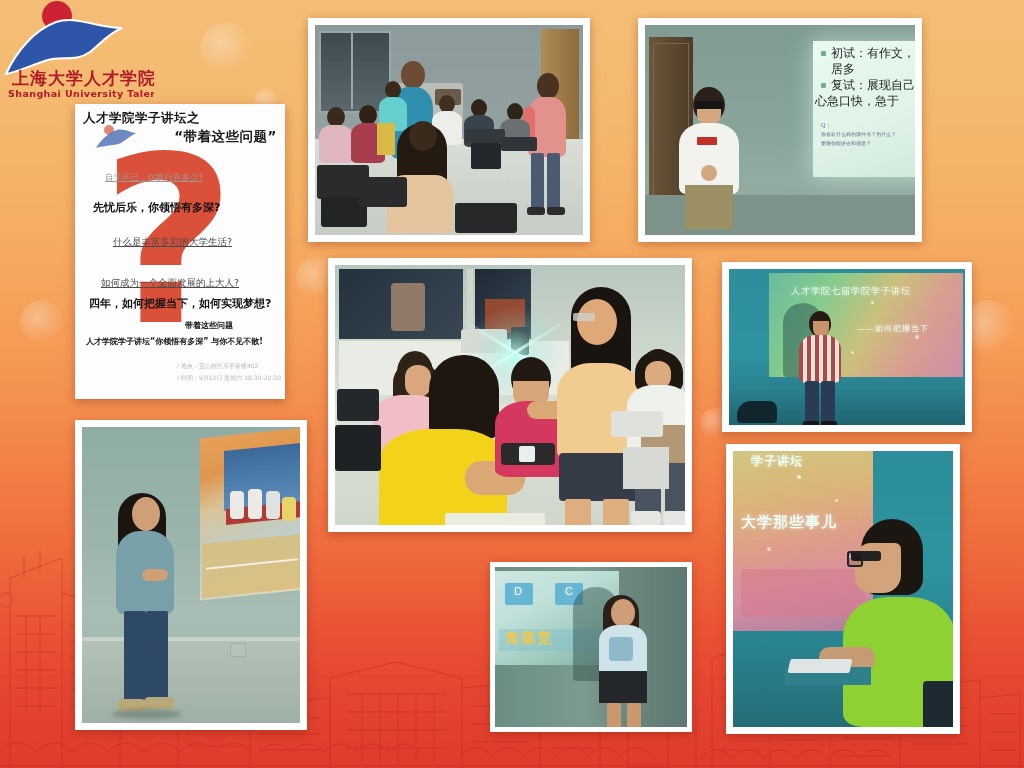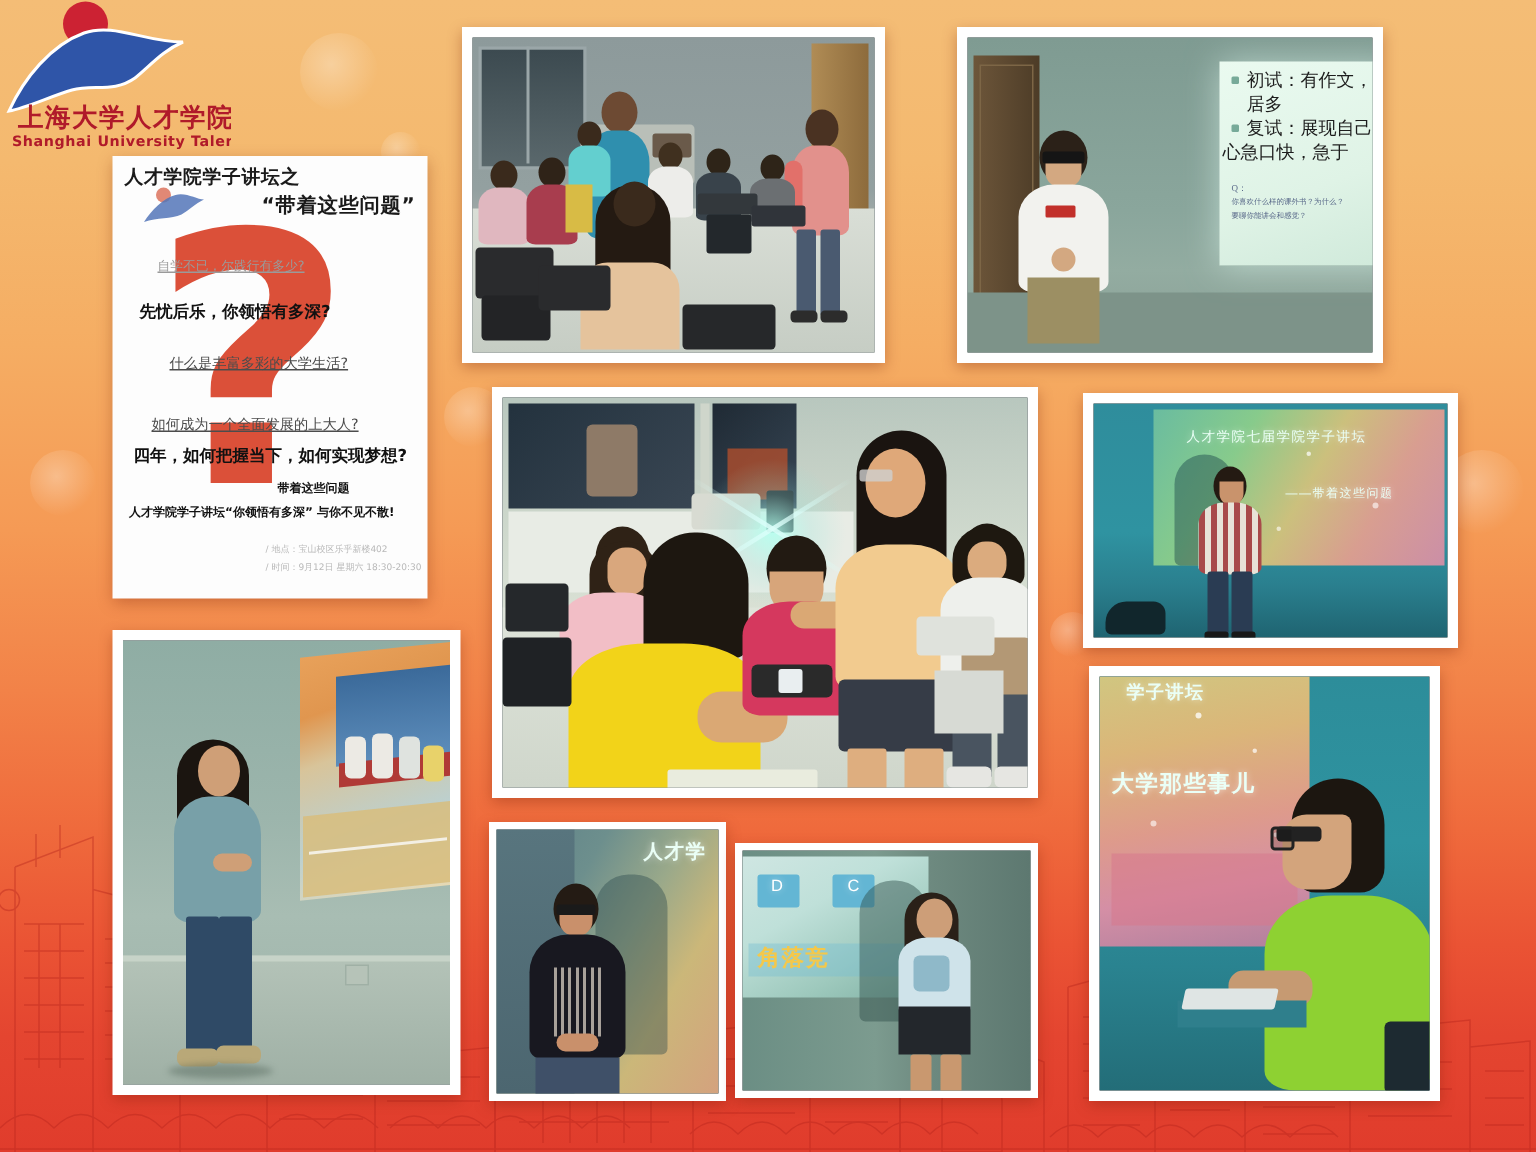--- a/index.html
+++ b/index.html
@@ -403,21 +403,21 @@
       <div class="scene">
         <div class="wall" style="background:linear-gradient(to bottom,#2f8d9c 0%,#2f93a1 55%,#2a7f8e 78%,#1f6471 100%);"></div>
 
         <div style="left:40px;top:4px;width:194px;height:104px;background:linear-gradient(120deg,#6fc0a0 0%,#8fd08a 28%,#d9c47a 52%,#e79f8f 74%,#d98fa8 100%);opacity:0.92;"></div>
 
         <div style="left:92px;top:46px;width:4px;height:4px;background:#fff;border-radius:50%;opacity:.7;"></div>
         <div style="left:142px;top:32px;width:3px;height:3px;background:#fff;border-radius:50%;opacity:.7;"></div>
         <div style="left:186px;top:66px;width:4px;height:4px;background:#fff;border-radius:50%;opacity:.6;"></div>
         <div style="left:122px;top:82px;width:3px;height:3px;background:#fff;border-radius:50%;opacity:.6;"></div>
         <div class="screen-text" style="left:62px;top:16px;font-size:9px;">人才学院七届学院学子讲坛</div>
-        <div class="screen-text" style="left:128px;top:54px;font-size:8px;">——带着这些问题</div>
+        <div class="screen-text" style="left:128px;top:54px;font-size:8px;">——如何把握当下</div>
 
         <div style="left:54px;top:34px;width:40px;height:74px;background:rgba(20,60,70,0.42);border-radius:20px 20px 4px 4px;"></div>
 
         <div class="person-head" style="left:80px;top:42px;width:22px;height:26px;background:#241a12;"></div>
         <div style="left:84px;top:52px;width:16px;height:16px;background:#c9936c;border-radius:0 0 8px 8px;"></div>
         <div class="person-body" style="left:70px;top:66px;width:42px;height:48px;background:repeating-linear-gradient(90deg,#a84a4a 0 4px,#e8e3d8 4px 8px);"></div>
         <div class="leg" style="left:76px;top:112px;width:14px;height:44px;background:#2a3c53;"></div>
         <div class="leg" style="left:92px;top:112px;width:14px;height:44px;background:#2a3c53;"></div>
         <div style="left:74px;top:152px;width:16px;height:6px;background:#181818;border-radius:2px;"></div>
         <div style="left:92px;top:152px;width:16px;height:6px;background:#181818;border-radius:2px;"></div>
@@ -453,39 +453,20 @@
         <div style="left:60px;top:142px;width:26px;height:12px;background:#cf9f77;border-radius:6px;"></div>
         <div class="leg" style="left:42px;top:184px;width:22px;height:92px;background:#2f4a66;"></div>
         <div class="leg" style="left:64px;top:184px;width:22px;height:92px;background:#2f4a66;"></div>
         <div style="left:36px;top:272px;width:28px;height:12px;background:#b9a878;border-radius:5px;"></div>
         <div style="left:62px;top:270px;width:30px;height:12px;background:#b9a878;border-radius:5px;"></div>
         <div style="left:30px;top:282px;width:70px;height:10px;background:rgba(60,80,70,0.35);border-radius:50%;filter:blur(2px);"></div>
       </div>
     </div>
   </div>
 
-  <div class="photo p-thin" style="left:326px;top:548px;width:158px;height:186px;">
-    <div class="inner">
-      <div class="scene">
-        <div class="wall" style="background:linear-gradient(120deg,#5d8088 0%,#6d8f8d 30%,#9aa98a 52%,#cbb779 72%,#d4a27e 100%);"></div>
-        <div style="left:0;top:0;width:52px;height:100%;background:linear-gradient(to bottom,#58757e,#4c6670);"></div>
-        <div class="screen-text" style="right:8px;top:6px;font-size:13px;font-weight:bold;">人才学</div>
-
-        <div style="left:66px;top:30px;width:48px;height:120px;background:rgba(40,70,75,0.40);border-radius:22px 22px 4px 4px;"></div>
-
-        <div class="person-head" style="left:38px;top:36px;width:30px;height:34px;background:#241b14;"></div>
-        <div style="left:40px;top:50px;width:26px;height:7px;background:#1a1a1a;border-radius:2px;"></div>
-        <div style="left:42px;top:57px;width:22px;height:14px;background:#c9906b;border-radius:0 0 10px 10px;"></div>
-        <div class="person-body" style="left:22px;top:70px;width:64px;height:84px;background:#181820;"></div>
-        <div style="left:38px;top:92px;width:34px;height:46px;background:repeating-linear-gradient(90deg,#ccc3b8 0 2px,#181820 2px 5px);opacity:.8;"></div>
-        <div style="left:40px;top:136px;width:28px;height:12px;background:#c9906b;border-radius:6px;"></div>
-        <div style="left:26px;top:152px;width:56px;height:32px;background:#3f5068;"></div>
-      </div>
-    </div>
-  </div>
 
   <div class="photo p-thin" style="left:490px;top:562px;width:202px;height:170px;">
     <div class="inner">
       <div class="scene">
         <div class="wall" style="background:linear-gradient(to right,#6b8e84 0%,#7c9b8f 46%,#6e8a80 64%,#5d7870 100%);"></div>
 
         <div style="left:0;top:4px;width:124px;height:94px;background:linear-gradient(150deg,#cfe6e2 0%,#bfe0d9 36%,#9ec9bd 70%,#7fb0a3 100%);"></div>
         <div style="left:10px;top:16px;width:28px;height:22px;background:#63b6d4;border-radius:2px;"></div>
         <div style="left:10px;top:16px;width:28px;height:22px;"></div>
         <div class="screen-text" style="left:19px;top:18px;font-size:11px;color:#ffffff;">D</div>

